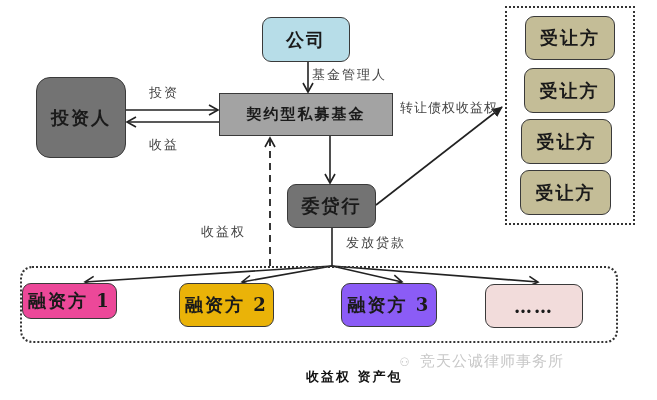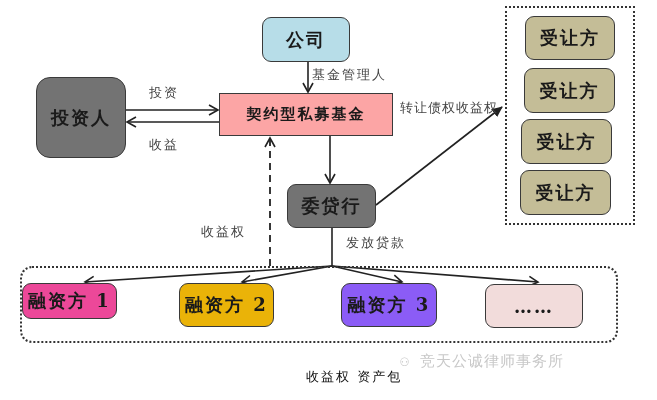--- a/index.html
+++ b/index.html
@@ -52,21 +52,21 @@
   <span>公司</span>
 </div>
 <div class="label" style="left:312px;top:66px;">基金管理人</div>
 
 <div class="box rounded" style="left:36px;top:77px;width:90px;height:81px;background:#737373;border-radius:14px;">
   <span>投资人</span>
 </div>
 <div class="label" style="left:149px;top:84px;">投资</div>
 <div class="label" style="left:149px;top:136px;">收益</div>
 
-<div class="box" style="left:219px;top:93px;width:174px;height:43px;background:#fca5a5;font-size:15px;">
+<div class="box" style="left:219px;top:93px;width:174px;height:43px;background:#a3a3a3;font-size:15px;">
   <span>契约型私募基金</span>
 </div>
 
 <div class="label" style="left:400px;top:99px;letter-spacing:1px;">转让债权收益权</div>
 
 <div class="box rounded" style="left:287px;top:184px;width:89px;height:44px;background:#737373;">
   <span>委贷行</span>
 </div>
 <div class="label" style="left:201px;top:204px;margin-top:19px;">收益权</div>
 <div class="label" style="left:346px;top:234px;">发放贷款</div>
@@ -92,18 +92,18 @@
 <div class="box rounded" style="left:179px;top:283px;width:95px;height:44px;background:#eab308;">
   <span>融资方 2</span>
 </div>
 <div class="box rounded" style="left:341px;top:283px;width:96px;height:44px;background:#8b5cf6;">
   <span>融资方 3</span>
 </div>
 <div class="box rounded" style="left:485px;top:284px;width:98px;height:44px;background:#f2dcdb;">
   <span>……</span>
 </div>
 
-<div class="label" style="left:258px;top:368px;color:#111;font-weight:normal;font-size:13px;padding-left:48px;">收益权 资产包</div>
+<div class="label" style="left:258px;top:368px;color:#111;font-weight:bold;font-size:13px;padding-left:48px;">收益权 资产包</div>
 
 <div class="watermark" style="left:400px;top:352px;">
   <span style="font-size:15px;">⚇</span>
   <span>竞天公诚律师事务所</span>
 </div>
 
 </body></html>

